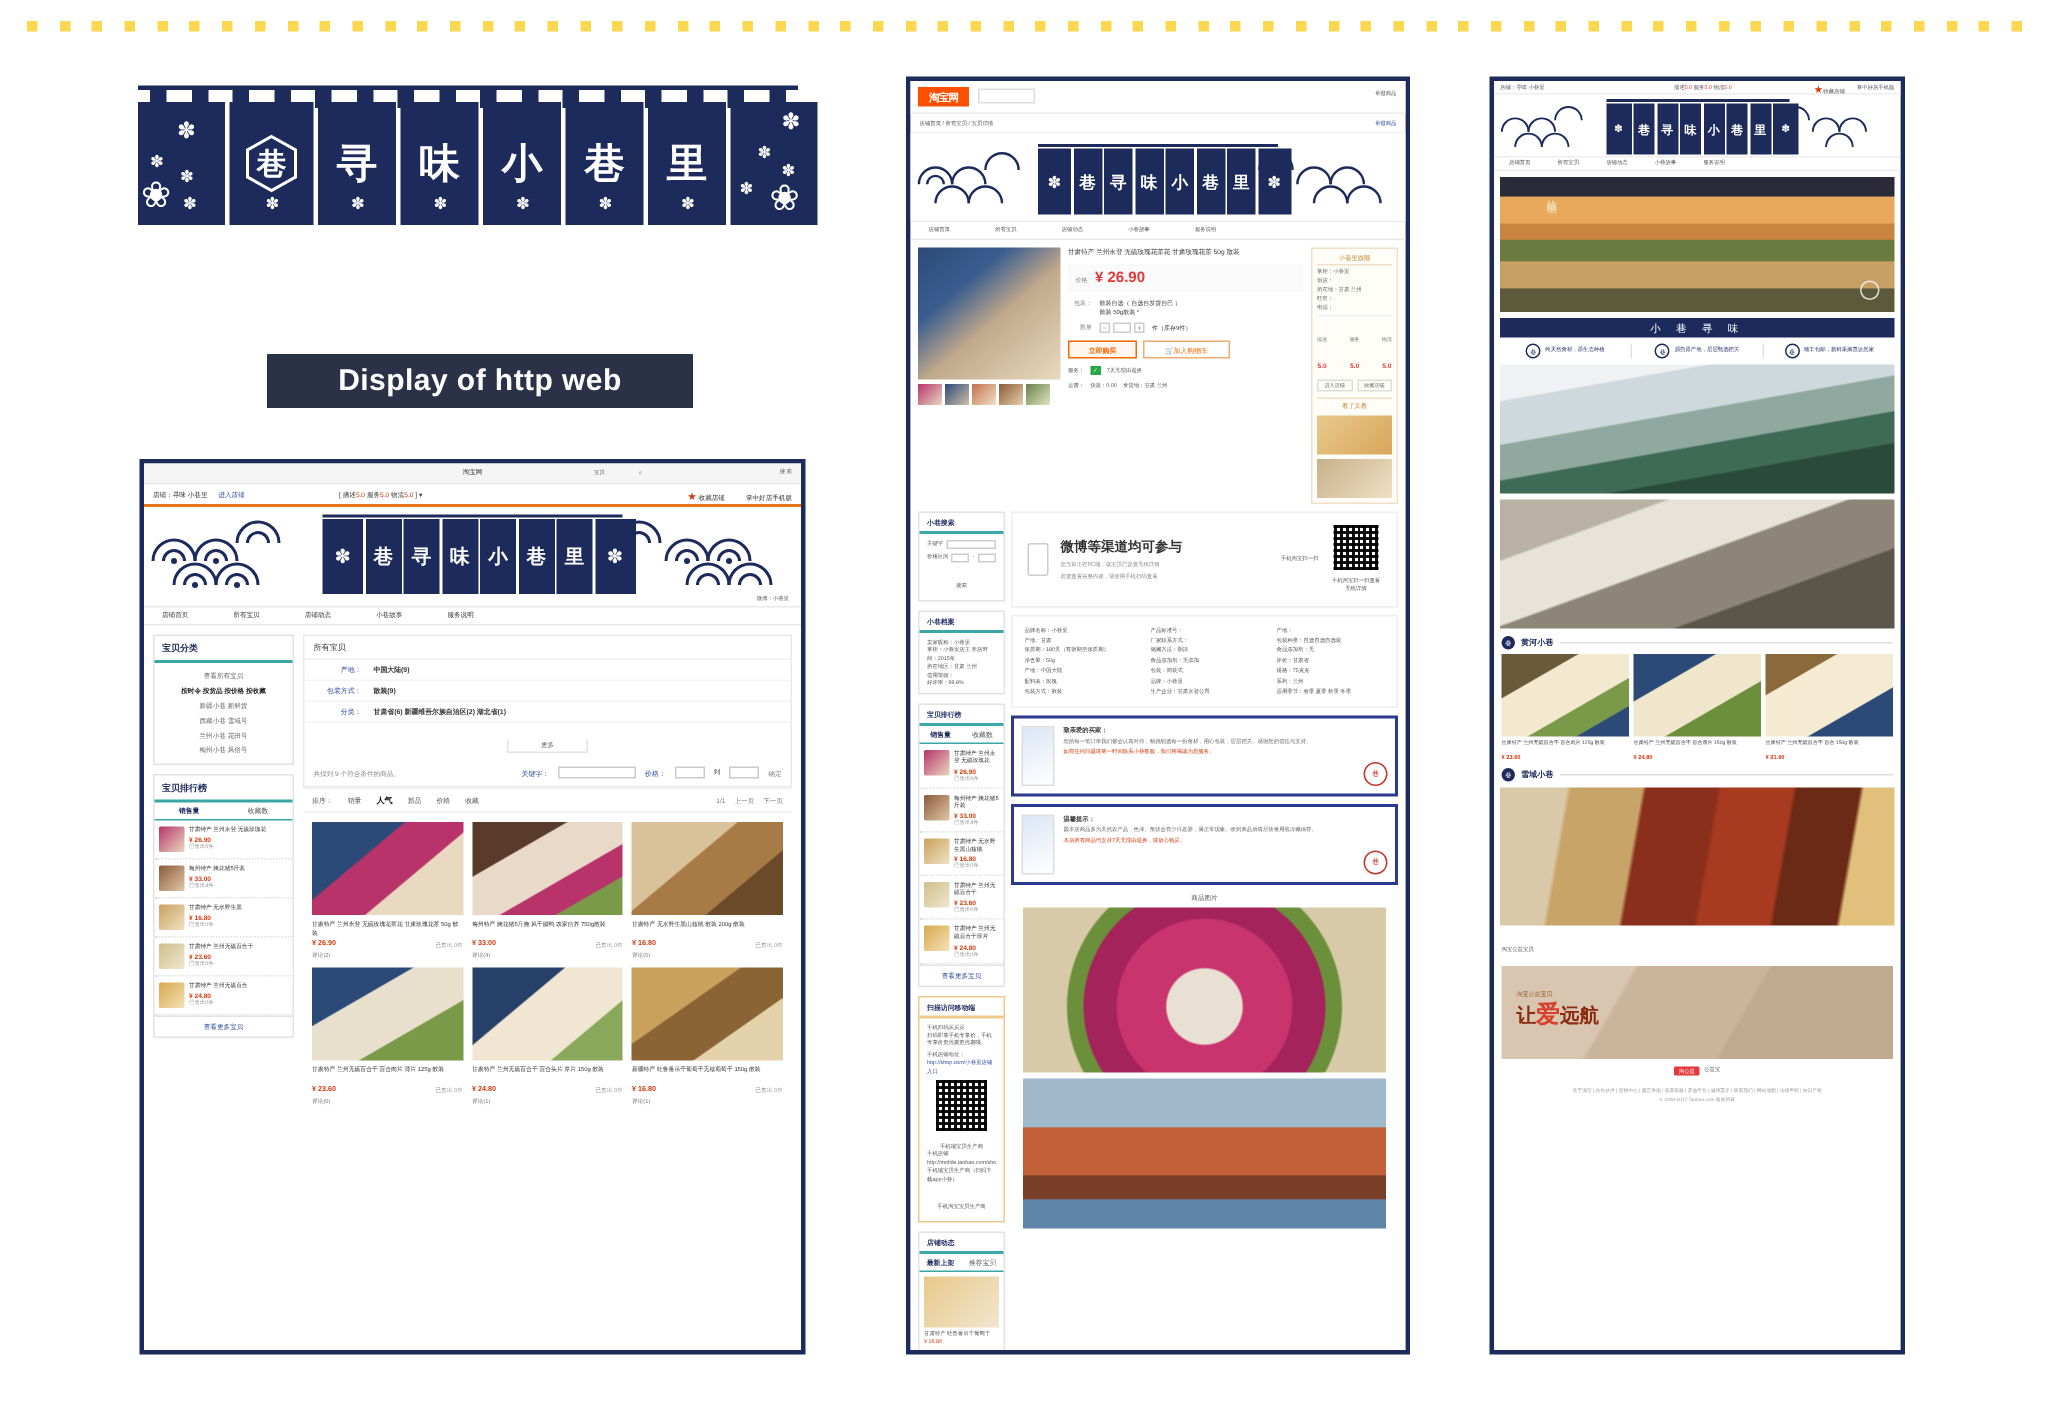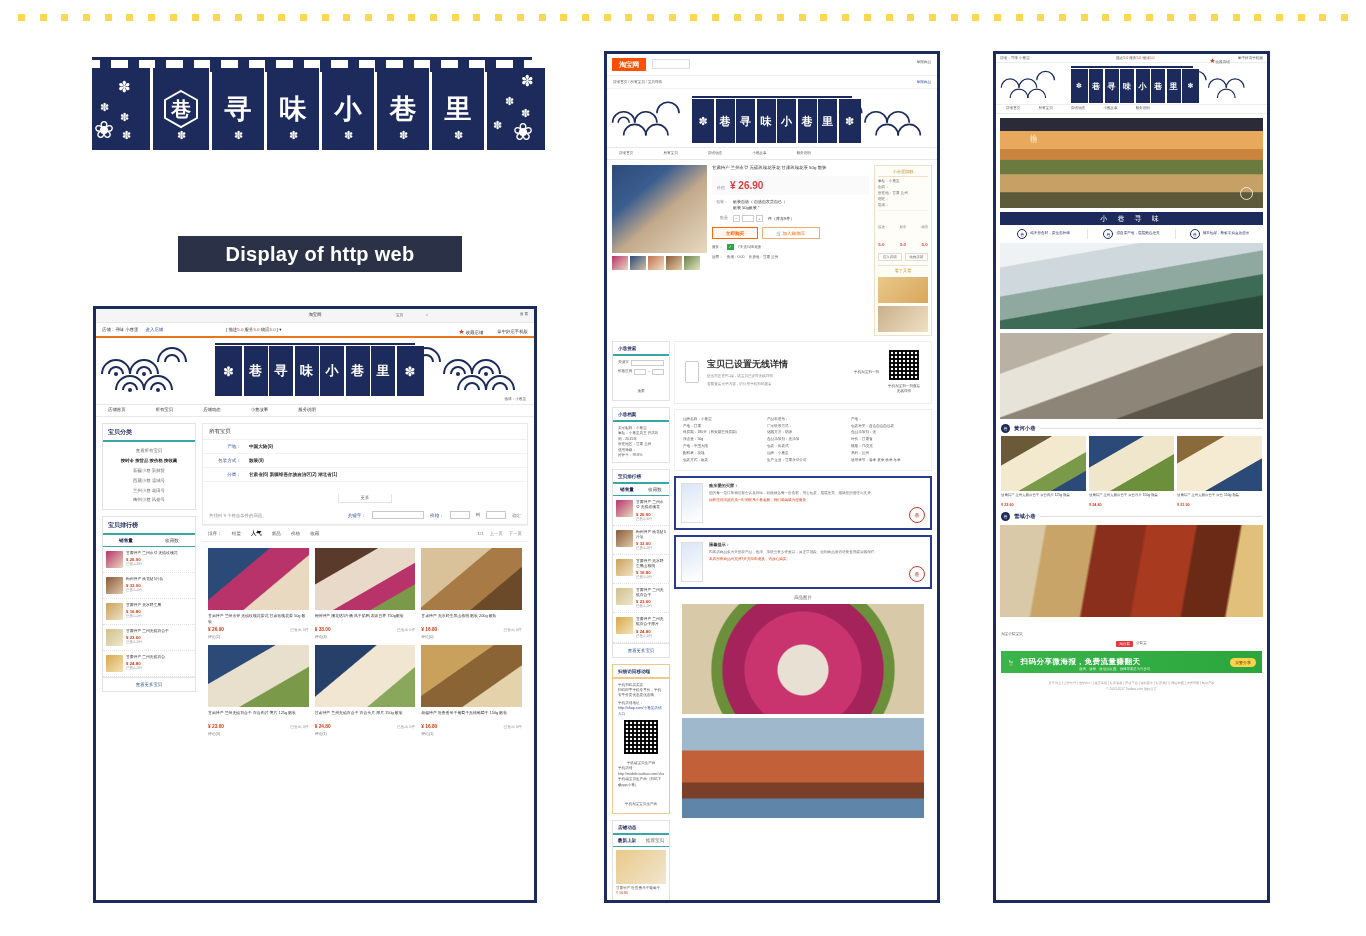--- a/index.html
+++ b/index.html
@@ -927,21 +927,21 @@
             </div>
             <div class="side-foot">查看所有宝贝</div>
           </div>
         </div>
 
         <div style="flex:1;min-width:0;">
           <div class="sec" style="margin:0 0 5px 0;">
             <div class="wireless-box">
               <div class="phone-ico"></div>
               <div style="flex:1">
-                <div class="wt">宝贝已设置无线详情</div>
+                <div class="wt">微博等渠道均可参与</div>
                 <div class="ws">您当前正在PC端，该宝贝已设置无线详情</div>
                 <div class="ws">若要查看完整内容，请使用手机扫码查看</div>
               </div>
               <div class="micro">手机淘宝扫一扫</div>
               <div style="text-align:center">
                 <span class="qr" style="display:inline-block"></span>
                 <div class="micro" style="white-space:normal;width:34px">手机淘宝扫一扫查看无线详情</div>
               </div>
             </div>
           </div>
@@ -1125,31 +1125,29 @@
         </div>
 
       <div class="sec3-h">
         <span class="ic">巷</span>
         <span class="tx">雪域小巷</span>
         <span class="ln"></span>
       </div>
       <div class="pic3" style="height: 92px; background: linear-gradient(100deg, rgb(217, 201, 168) 0px, rgb(217, 201, 168) 16%, rgb(201, 164, 104) 17%, rgb(201, 164, 104) 34%, rgb(138, 47, 28) 35%, rgb(138, 47, 28) 52%, rgb(168, 58, 32) 53%, rgb(168, 58, 32) 70%, rgb(107, 42, 22) 71%, rgb(107, 42, 22) 86%, rgb(224, 192, 122) 87%, rgb(224, 192, 122) 100%);" style2=""></div>
 
       <div style="margin:0 5px;"><span class="micro">淘宝公益宝贝</span></div>
+      <div class="charity" style="background:linear-gradient(120deg,#d9c6b0 0 30%,#cbb49c 31% 60%,#bfa98f 61% 100%);">
+        <div class="cs">淘宝公益宝贝</div>
+        <div class="ct"><span>让</span><em>爱</em><span>远航</span></div>
+      </div>
       <div class="brandline">
         <span class="bb">淘公益</span>
         <span class="micro">公益宝</span>
       </div>
 
-      <div class="greenbar">
-        <span style="color:#fff;font-size:6px;">🍃</span>
-        <span class="gt">扫码分享微海报，免费流量赚翻天</span>
-        <span class="gs">微淘、微博、微信朋友圈、微博等渠道均可参与</span>
-        <span class="gbtn">我要分享</span>
-      </div>
 
       <div class="footer3">
         <div>关于淘宝 | 合作伙伴 | 营销中心 | 廉正举报 | 联系客服 | 开放平台 | 诚聘英才 | 联系我们 | 网站地图 | 法律声明 | 知识产权</div>
         <div>© 2003-2017 Taobao.com 版权所有</div>
       </div>
     </div>
   </div>
 
 </div>
 

